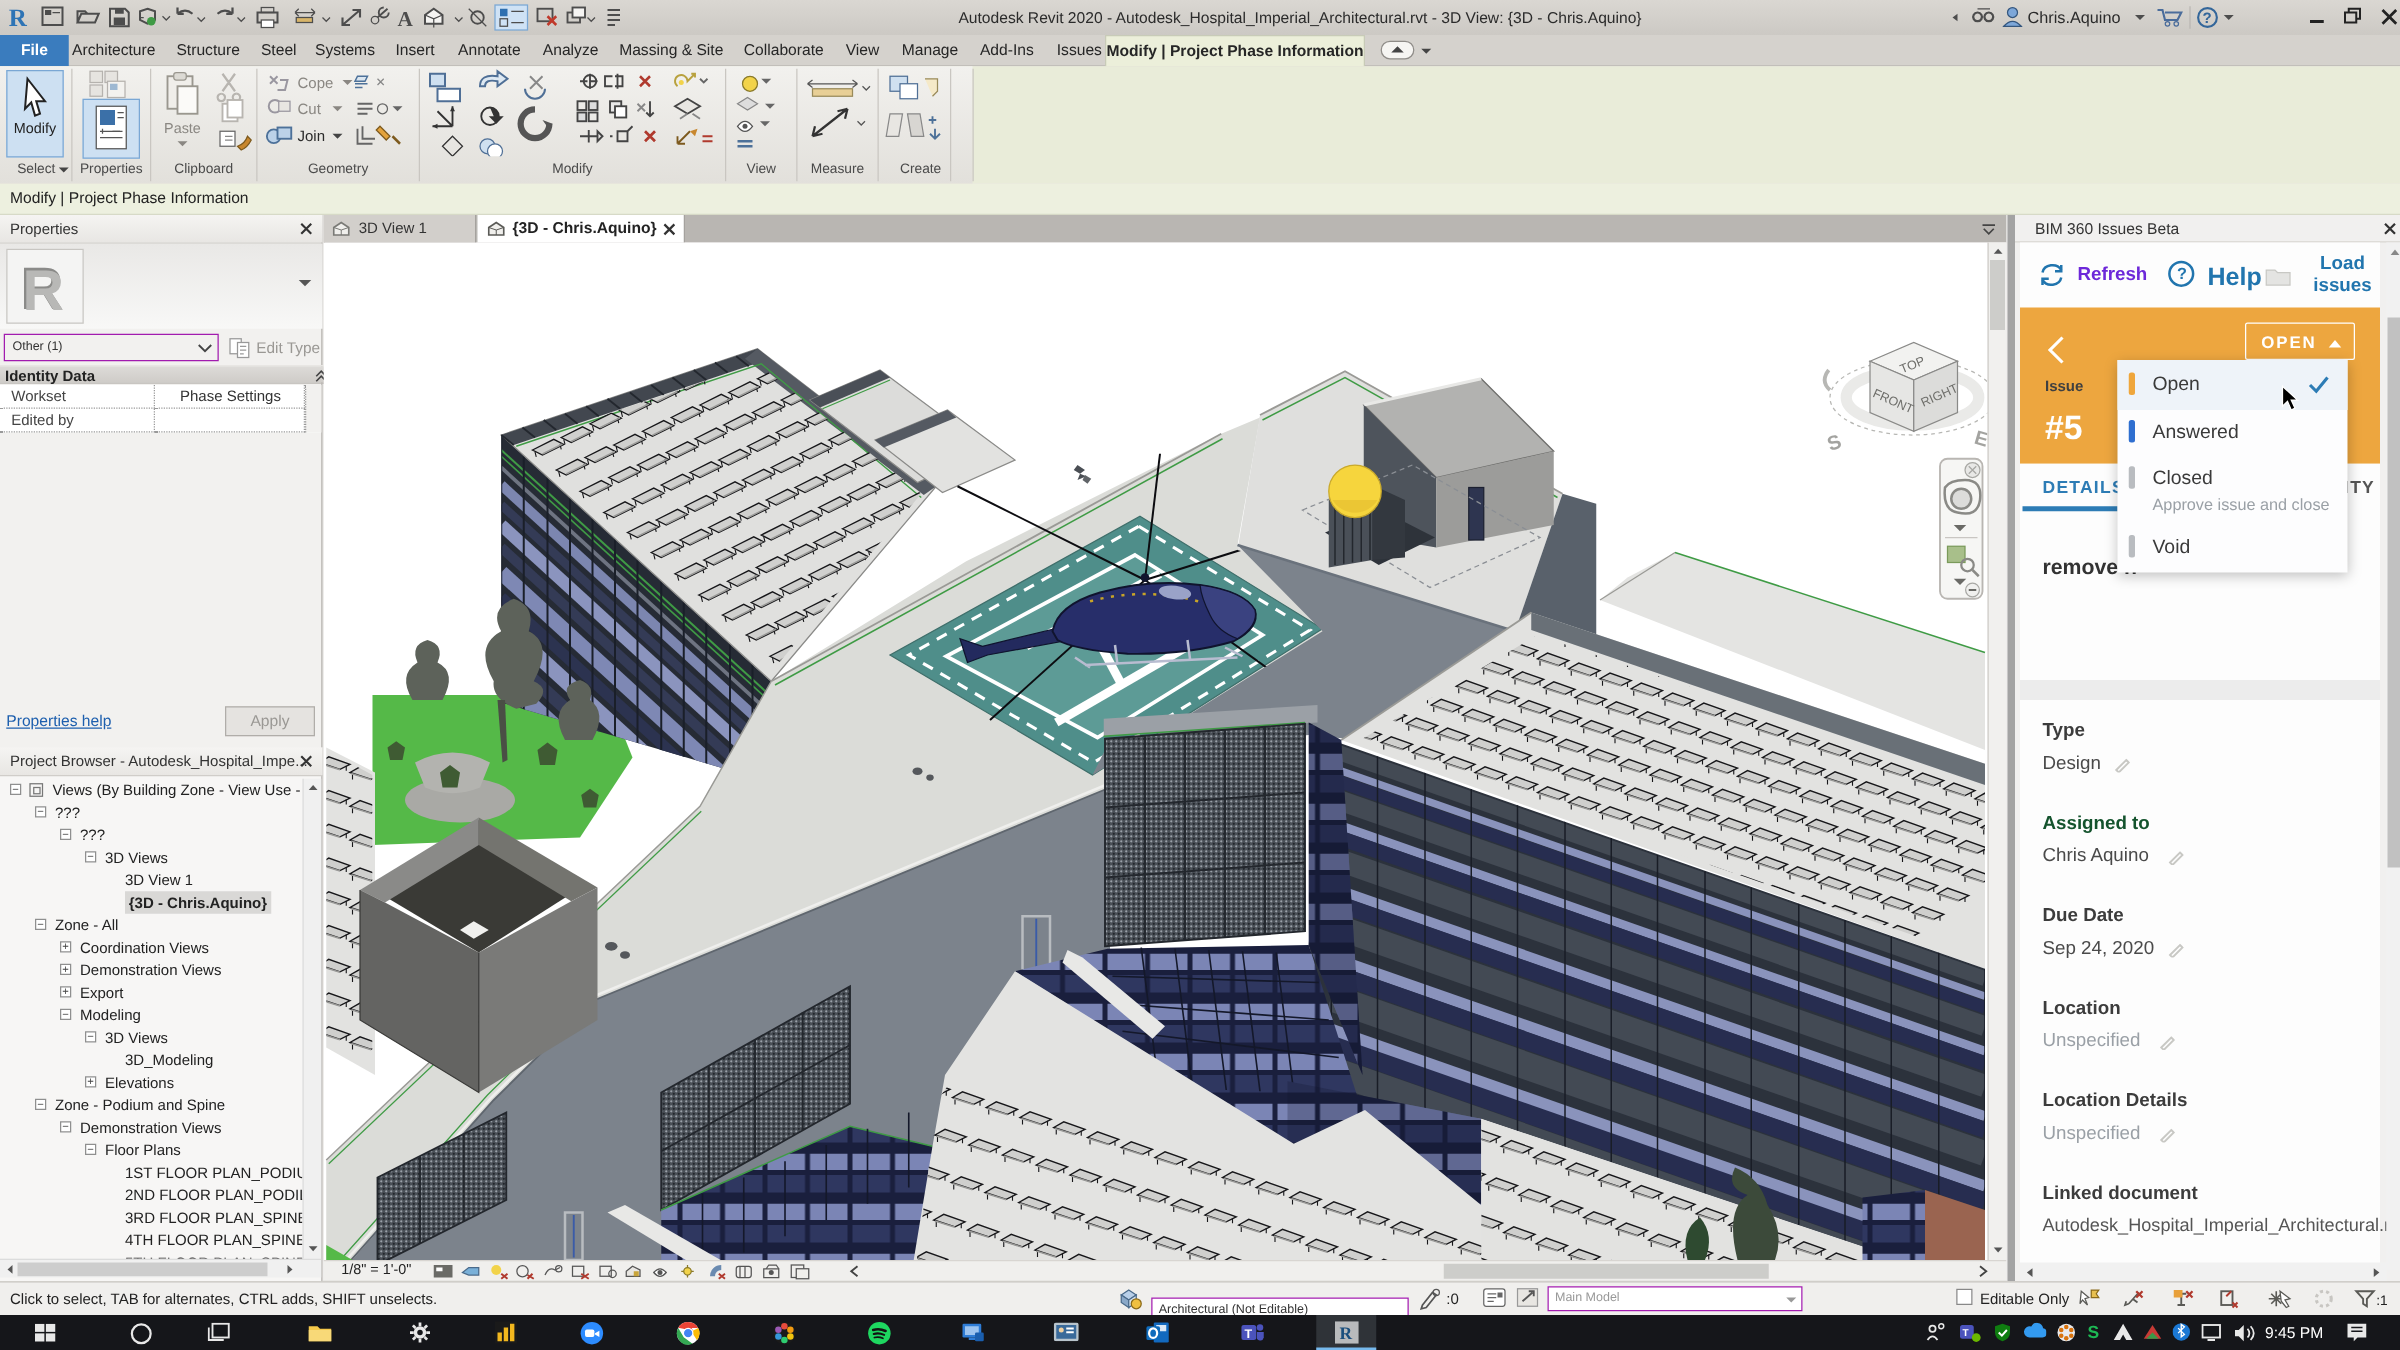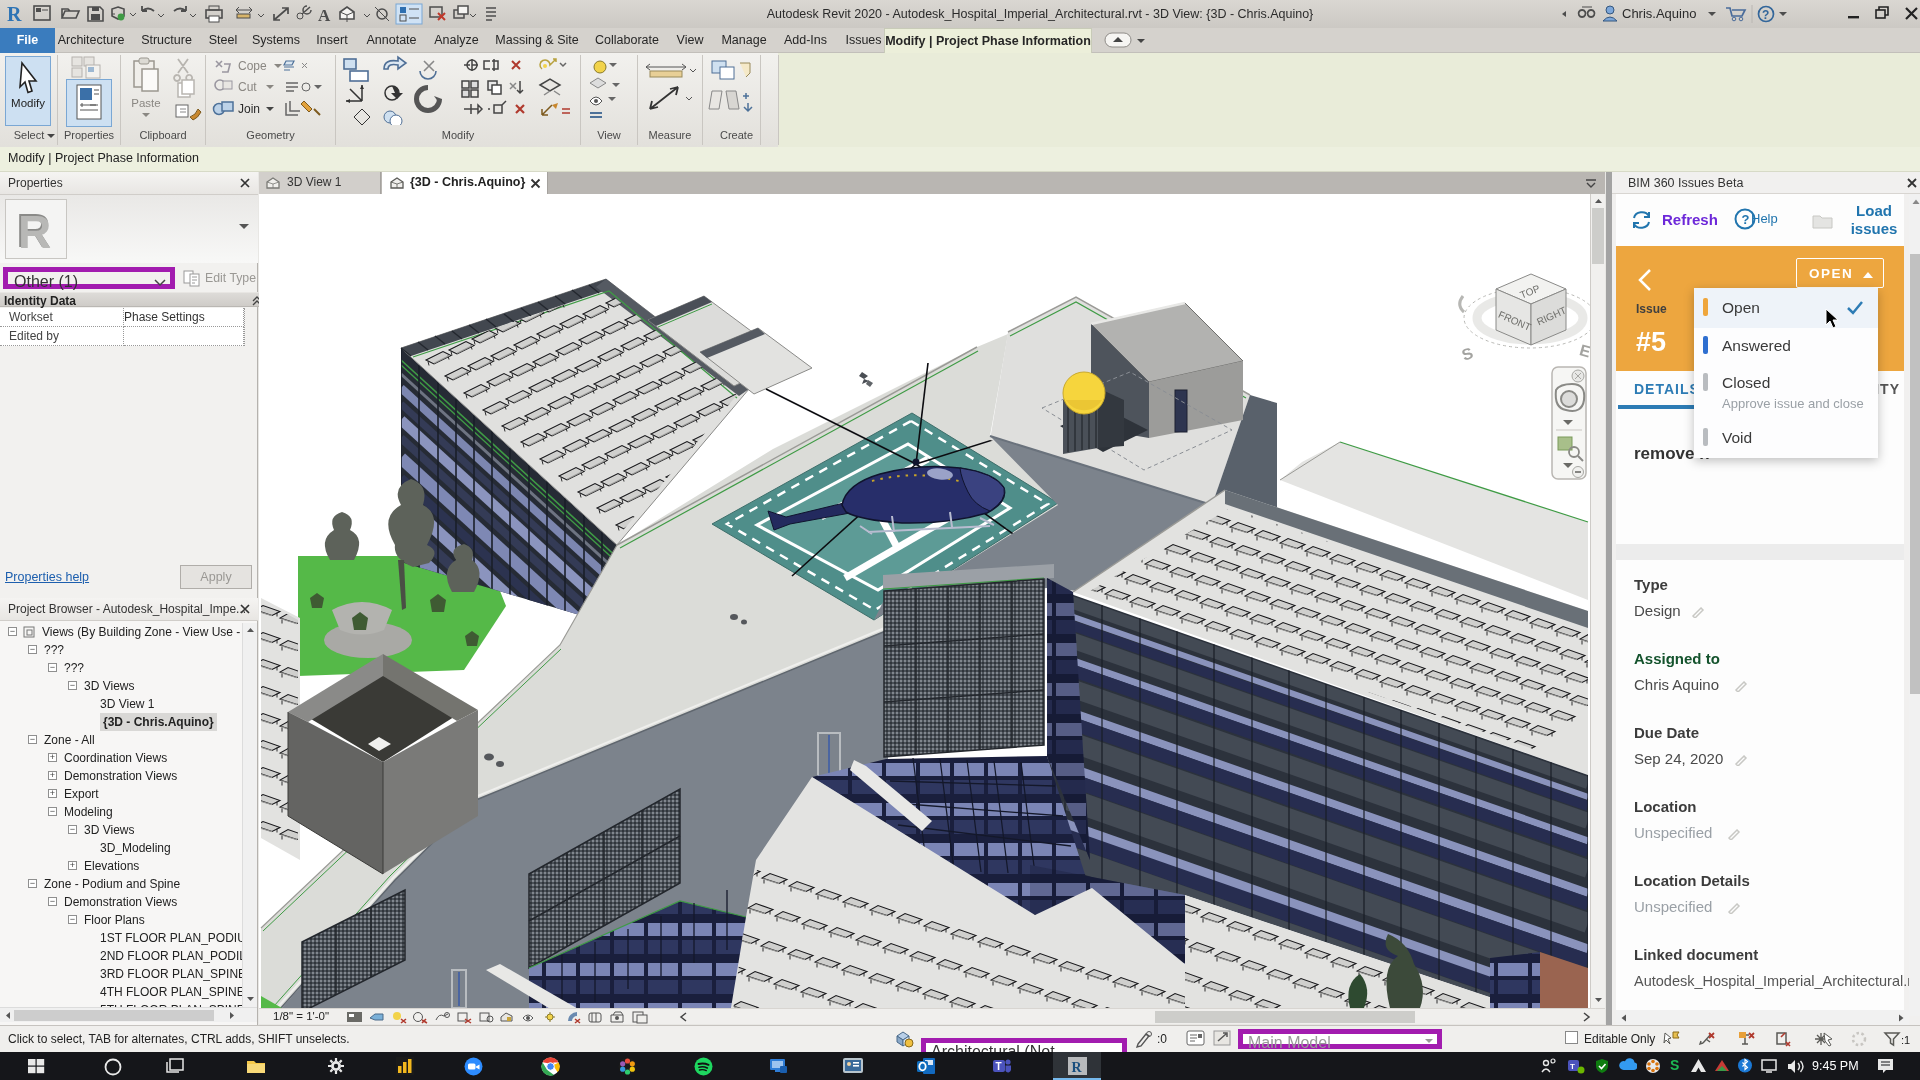--- a/index.html
+++ b/index.html
@@ -18,21 +18,21 @@
 .trow{position:absolute;height:18px;line-height:18px;font-size:12px;color:#222;white-space:nowrap}
 .pm{position:absolute;width:9px;height:9px;border:1px solid #8f8f8f;background:#fff;font-size:9px;line-height:7px;text-align:center;color:#444}
 
 #canvas{left:259px;top:172px;width:1346px;height:852px;background:#fff}
 #viewtabs{position:absolute;left:0;top:0;width:1346px;height:22px;background:#b9b6b2}
 
 #bim{left:1606px;top:172px;width:314px;height:853px;background:#f1f0ef;border-left:6px solid #a3a3a3}
 
 #statusbar{left:0;top:1025px;width:1920px;height:27px;background:#f0efed;border-top:1px solid #c6c3bf;font-size:12px;color:#222}
 #taskbar{left:0;top:1052px;width:1920px;height:28px;background:#15161a}
-.combo{position:absolute;background:#fff;border:5px solid #a21caf;font-size:16px;color:#333}
+.combo{position:absolute;background:#fff;border:1px solid #a21caf;font-size:10px;color:#333}
 .combo .ar{position:absolute;right:4px;top:45%;width:0;height:0;border:4px solid transparent;border-top-color:#555}
 </style></head><body>
 <div class="a" id="titlebar">
     <svg class="a" style="left:6px;top:3px" width="22" height="22">
       <text x="1" y="18" font-size="20" font-weight="bold" fill="#2e74b5" font-family="Liberation Serif">R</text>
     </svg>
     <svg class="a" style="left:30px;top:2px" width="1000" height="24" viewBox="0 0 1000 24">
       <rect x="4" y="4" width="16" height="14" fill="none" stroke="#4d4d4d" stroke-width="1.6"></rect>
       <rect x="6" y="6" width="5" height="4" fill="#4d4d4d"></rect>
       <line x1="12" y1="8" x2="18" y2="8" stroke="#4d4d4d"></line>
@@ -305,21 +305,21 @@
       <span style="position:absolute;left:4px;top:1px;font-size:12px;font-weight:bold;color:#222">Identity Data</span>
       <svg class="a" style="right:6px;top:3px" width="10" height="10">
         <path d="M1 5 l4 -4 4 4 m-8 4 l4 -4 4 4" fill="none" stroke="#444" stroke-width="1.3"></path>
       </svg>
     </div>
     <div class="a" style="left:0;top:136px;width:257px;height:38px;background:#fff">
       <div class="a" style="left:0;top:0;width:124px;height:19px;border-right:1px dotted #999;border-bottom:1px dotted #999">
         <span style="position:absolute;left:9px;top:2px;font-size:12px;color:#444">Workset</span>
       </div>
       <div class="a" style="left:124px;top:0;width:120px;height:19px;border-right:1px dotted #999;border-bottom:1px dotted #999">
-        <span style="position:absolute;left:0;top:2px;font-size:12px;color:#333">Phase Settings</span>
+        <span style="position:absolute;left:20px;top:2px;font-size:12px;color:#333">Phase Settings</span>
       </div>
       <div class="a" style="left:0;top:19px;width:124px;height:19px;border-right:1px dotted #999;border-bottom:1px dotted #999">
         <span style="position:absolute;left:9px;top:2px;font-size:12px;color:#444">Edited by</span>
       </div>
       <div class="a" style="left:124px;top:19px;width:120px;height:19px;border-right:1px dotted #999;border-bottom:1px dotted #999"></div>
       <div class="a" style="left:244px;top:0;width:13px;height:38px;background:#f2f1ef;border-left:1px dotted #999"></div>
     </div>
     <div class="a" style="left:5px;top:398px;font-size:12.5px;color:#1d5fae;text-decoration:underline">Properties help</div>
     <div class="a" style="left:180px;top:393px;width:72px;height:24px;background:#e5e3e0;border:1px solid #b0ada9;text-align:center;line-height:22px;font-size:12.5px;color:#9a9894">Apply</div>
   </div>
@@ -1551,21 +1551,21 @@
         <g fill="none" stroke="#2175ae" stroke-width="2">
           <path d="M4 10 a8 7 0 0 1 15 -2 M19 14 a8 7 0 0 1 -15 2"></path>
           <path d="M19 4 v5 h-5 M4 20 v-5 h5"></path>
         </g>
       </svg>
       <div class="a" style="left:46px;top:17px;font-size:15px;font-weight:bold;color:#6d28d9">Refresh</div>
       <svg class="a" style="left:118px;top:14px" width="24" height="24">
         <circle cx="11" cy="11" r="9.5" fill="none" stroke="#2175ae" stroke-width="2"></circle>
         <text x="7.5" y="15.5" font-size="13" font-weight="bold" fill="#2175ae">?</text>
       </svg>
-      <div class="a" style="left:135px;top:17px;font-size:13px;font-weight:normal;color:#2175ae">Help</div>
+      <div class="a" style="left:150px;top:17px;font-size:20px;font-weight:bold;color:#2175ae">Help</div>
       <svg class="a" style="left:196px;top:18px" width="22" height="18">
         <path d="M1 4 h7 l2 2 h10 v10 h-19 z" fill="#e4e4e2" stroke="#c8c8c4"></path>
       </svg>
       <div class="a" style="left:228px;top:8px;width:60px;font-size:15px;font-weight:bold;color:#2175ae;text-align:center;line-height:18px">Load issues</div>
       <div class="a" style="left:0;top:52px;width:288px;height:125px;background:#eda63f"></div>
       <svg class="a" style="left:20px;top:74px" width="18" height="24">
         <path d="M14 2 L4 12 L14 22" fill="none" stroke="#fff" stroke-width="2.5"></path>
       </svg>
       <div class="a" style="left:20px;top:108px;font-size:12px;font-weight:bold;color:#404040">Issue</div>
       <div class="a" style="left:20px;top:133px;font-size:27px;font-weight:bold;color:#fff">#5</div>

